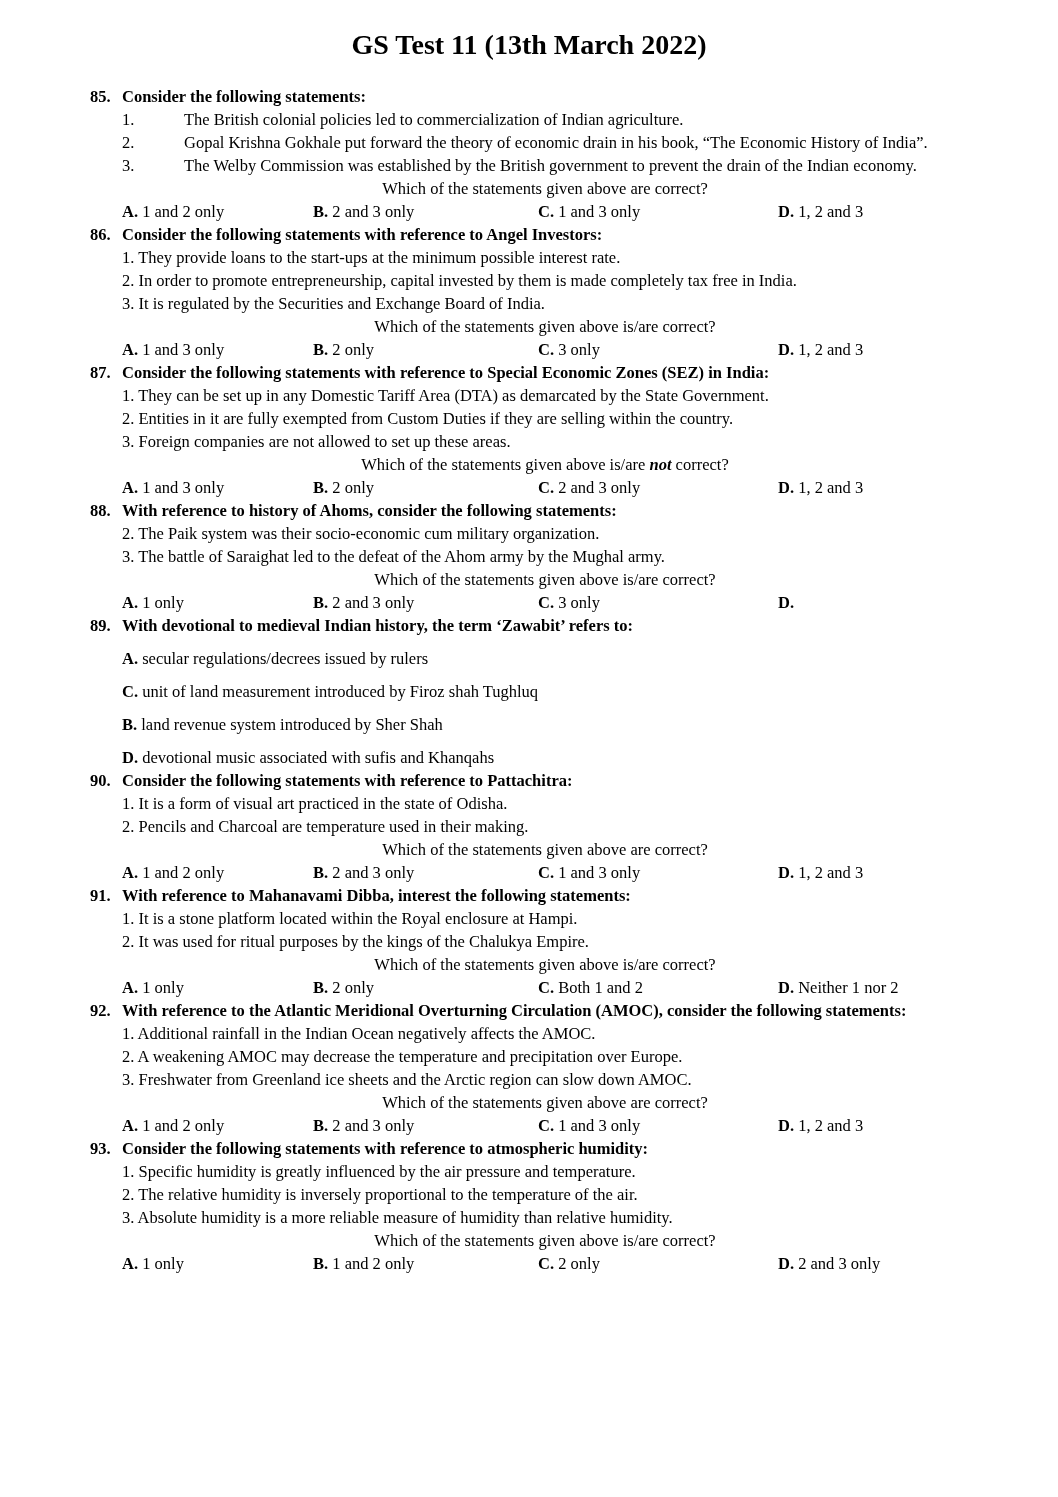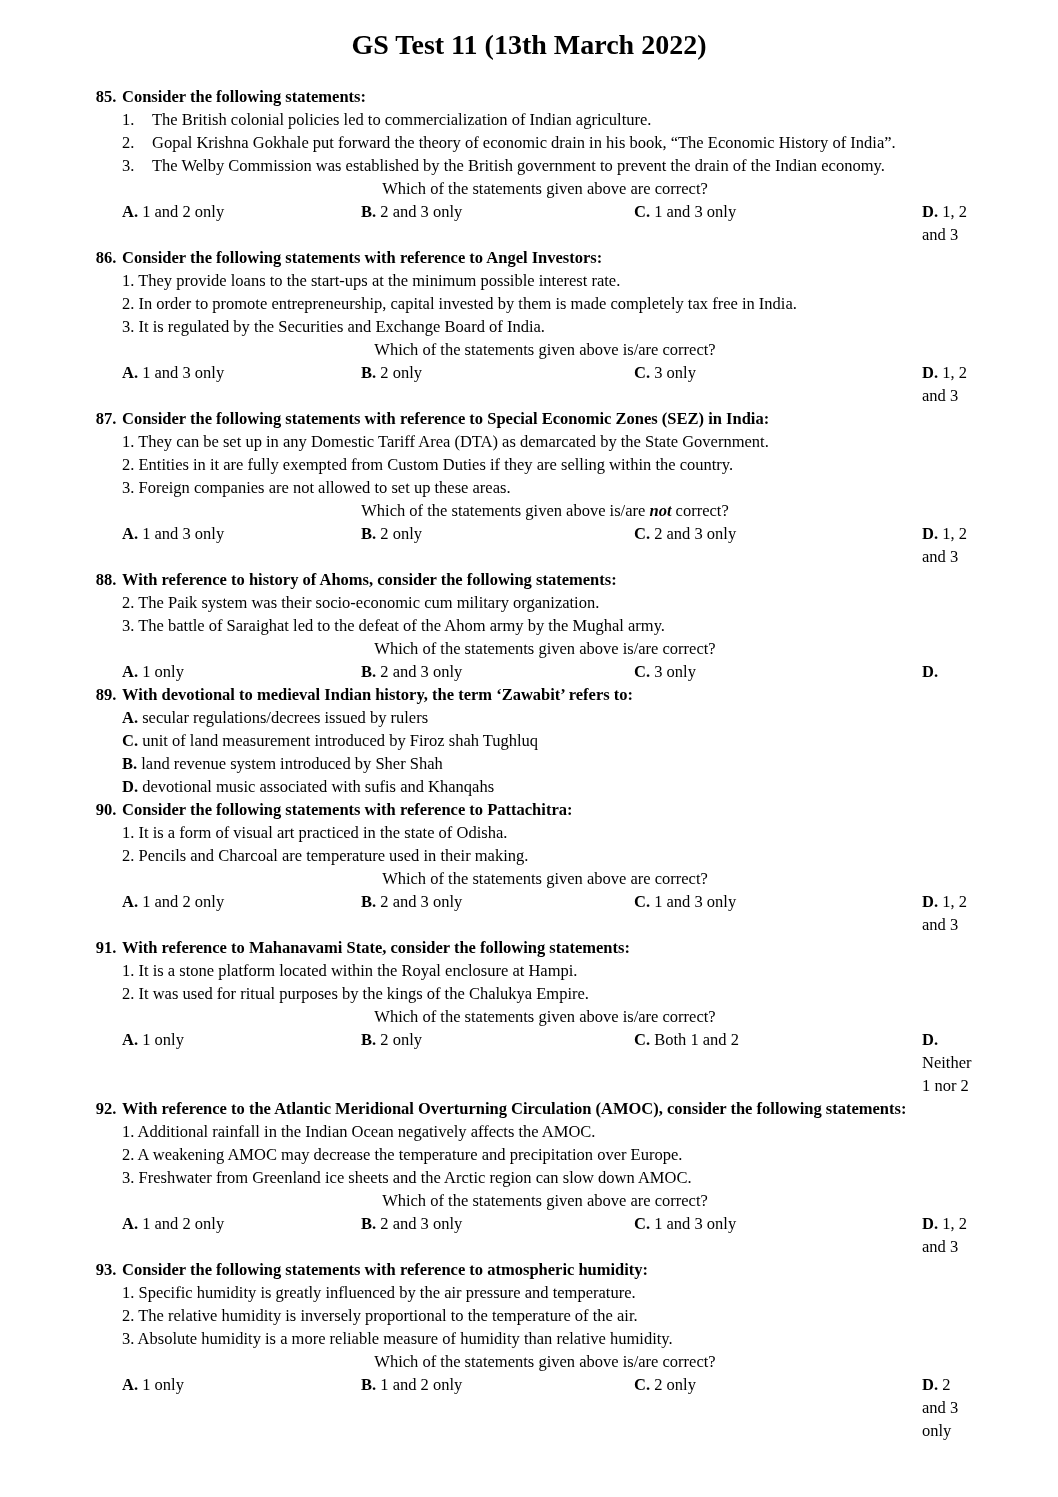--- a/index.html
+++ b/index.html
@@ -30,57 +30,57 @@
   .question {
     font-size: 16.5px;
     line-height: 23px;
   }
   .q-header {
     display: flex;
     font-weight: bold;
   }
   .q-num {
     flex: 0 0 32px;
-    text-align: center;
   }
   .q-stem {
     flex: 1;
     text-align: justify;
   }
   .q-body {
     margin-left: 32px;
   }
   .stmt-indent {
     display: flex;
     text-align: justify;
   }
   .stmt-indent .stmt-marker {
     flex: 0 0 30px;
   }
   .stmt-indent .stmt-text {
     flex: 1;
     text-align: justify;
+    margin-left: 32px;
   }
   .stmt-flush {
     text-align: justify;
   }
   .closing {
     text-align: center;
   }
   .em-not {
     font-weight: bold;
     font-style: italic;
   }
   .opt-grid {
     display: grid;
     grid-template-columns: 191px 225px 240px 1fr;
-    gap: 48px;
   }
   .opt-stack .option {
     display: block;
+    margin-top: 10px;
   }
   .opt-label {
     font-weight: bold;
   }
 </style>
 </head>
 <body>
 
 <div class="page">
   <h1 class="doc-title">GS Test 11 (13th March 2022)</h1>
@@ -192,21 +192,21 @@
             <div class="option"><span class="opt-label">A.</span> <span class="opt-text">1 and 2 only</span></div>
             <div class="option"><span class="opt-label">B.</span> <span class="opt-text">2 and 3 only</span></div>
             <div class="option"><span class="opt-label">C.</span> <span class="opt-text">1 and 3 only</span></div>
             <div class="option"><span class="opt-label">D.</span> <span class="opt-text">1, 2 and 3</span></div>
           </div>
         </div>
       </div>
       <div class="question">
         <div class="q-header">
           <span class="q-num">91.</span>
-          <span class="q-stem">With reference to Mahanavami State, consider the following statements:</span>
+          <span class="q-stem">With reference to Mahanavami Dibba, interest the following statements:</span>
         </div>
         <div class="q-body">
           <div class="stmt stmt-flush"><span class="stmt-marker-inline">1.</span> <span class="stmt-text">It is a stone platform located within the Royal enclosure at Hampi.</span></div>
           <div class="stmt stmt-flush"><span class="stmt-marker-inline">2.</span> <span class="stmt-text">It was used for ritual purposes by the kings of the Chalukya Empire.</span></div>
           <div class="closing"><span>Which of the statements given above is/are correct?</span></div>
           <div class="opt-grid">
             <div class="option"><span class="opt-label">A.</span> <span class="opt-text">1 only</span></div>
             <div class="option"><span class="opt-label">B.</span> <span class="opt-text">2 only</span></div>
             <div class="option"><span class="opt-label">C.</span> <span class="opt-text">Both 1 and 2</span></div>
             <div class="option"><span class="opt-label">D.</span> <span class="opt-text">Neither 1 nor 2</span></div>

